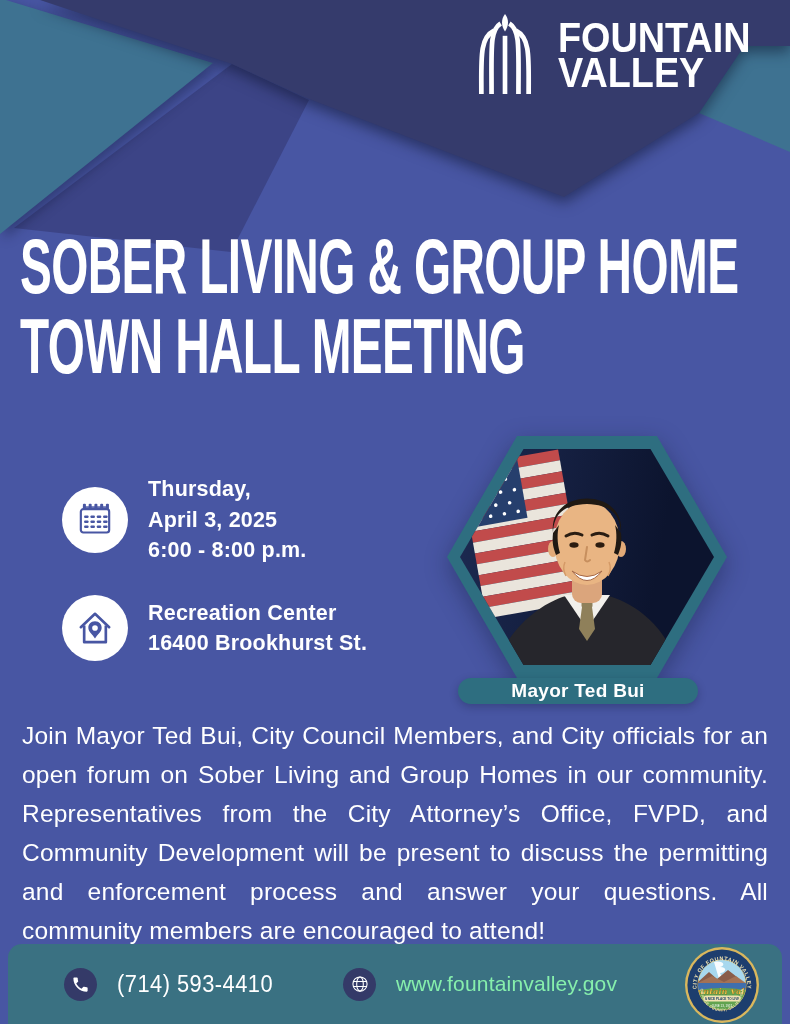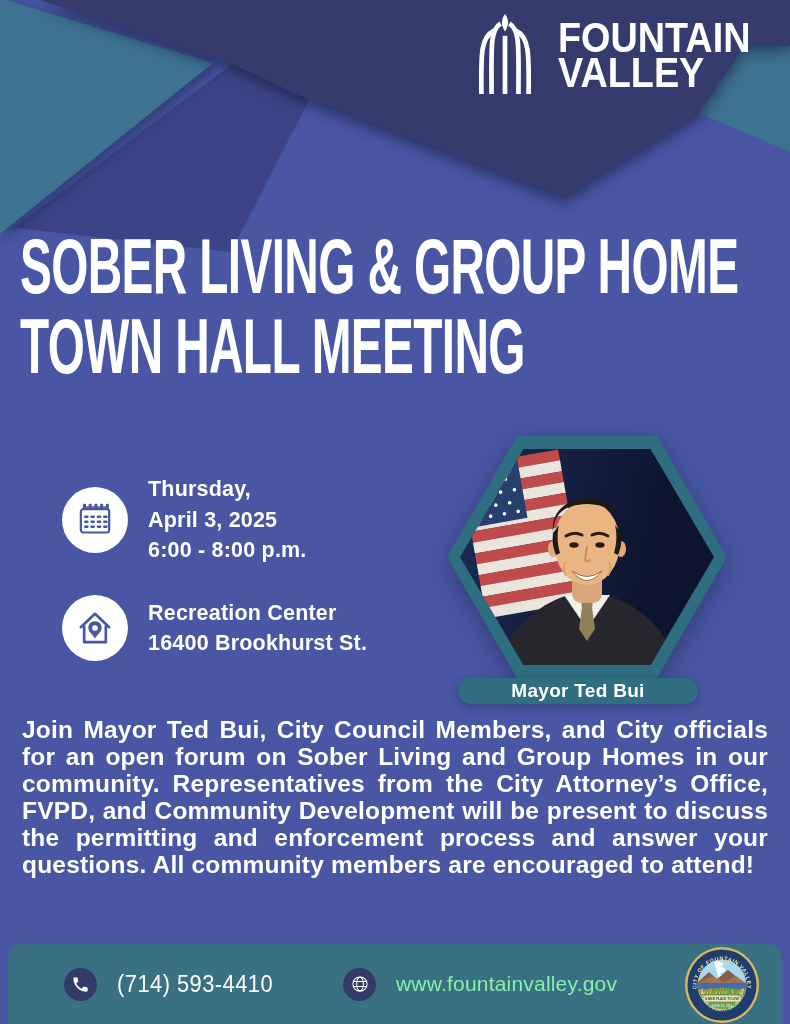--- a/index.html
+++ b/index.html
@@ -51,22 +51,22 @@
        clip-path:polygon(0 50%,25% 0,75% 0,100% 50%,75% 100%,25% 100%);
        background:linear-gradient(100deg,#1d2a52,#0c142e 75%);}
   .portrait{position:absolute;inset:0;width:100%;height:100%;}
   .name-pill{position:absolute;left:458px;top:657px;width:240px;height:26px;z-index:5;
        background:#2e6e80;border-radius:22px;display:flex;align-items:center;justify-content:center;
        box-shadow:0 3px 8px rgba(10,15,40,.25);margin-top:21px;}
   .name-pill span{color:#fff;font-weight:700;font-size:19px;letter-spacing:.3px;}
 
   
   .description{position:absolute;left:22px;top:716px;width:746px;margin:0;z-index:3;
-       color:#fff;font-size:24.5px;line-height:27px;text-align:justify;
-       letter-spacing:.2px;font-weight:700;}
+       color:#fff;font-size:24.5px;line-height:39px;text-align:justify;
+       letter-spacing:.2px;font-weight:400;}
 
   
   .footer{position:absolute;left:8px;right:8px;top:944px;bottom:0;z-index:3;
           background:#3a7182;border-radius:14px 14px 0 0;}
   .contact{position:absolute;top:0;height:100%;display:flex;align-items:center;gap:20px;}
   .contact-phone{left:56px;}
   .contact-web{left:335px;}
   .icon-bubble{width:33px;height:33px;border-radius:50%;background:#343a68;
                display:flex;align-items:center;justify-content:center;}
   .phone-text{color:#fff;font-size:23px;letter-spacing:.5px;

